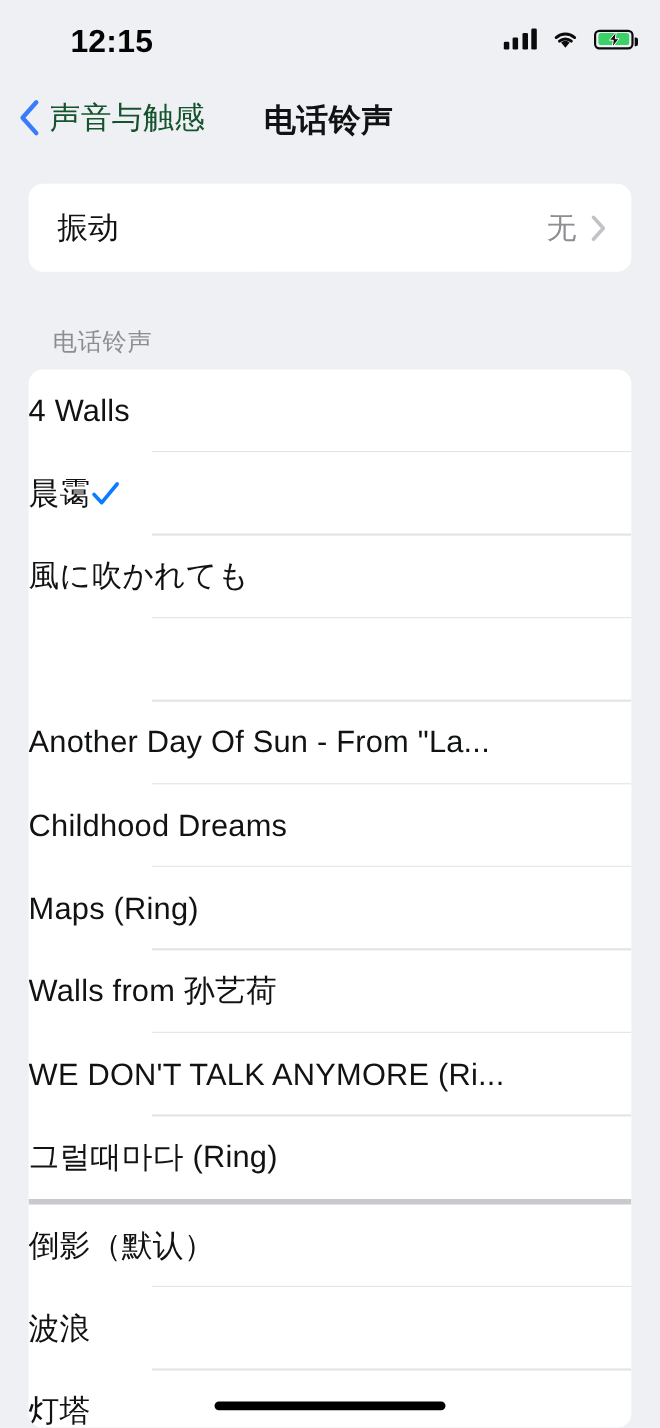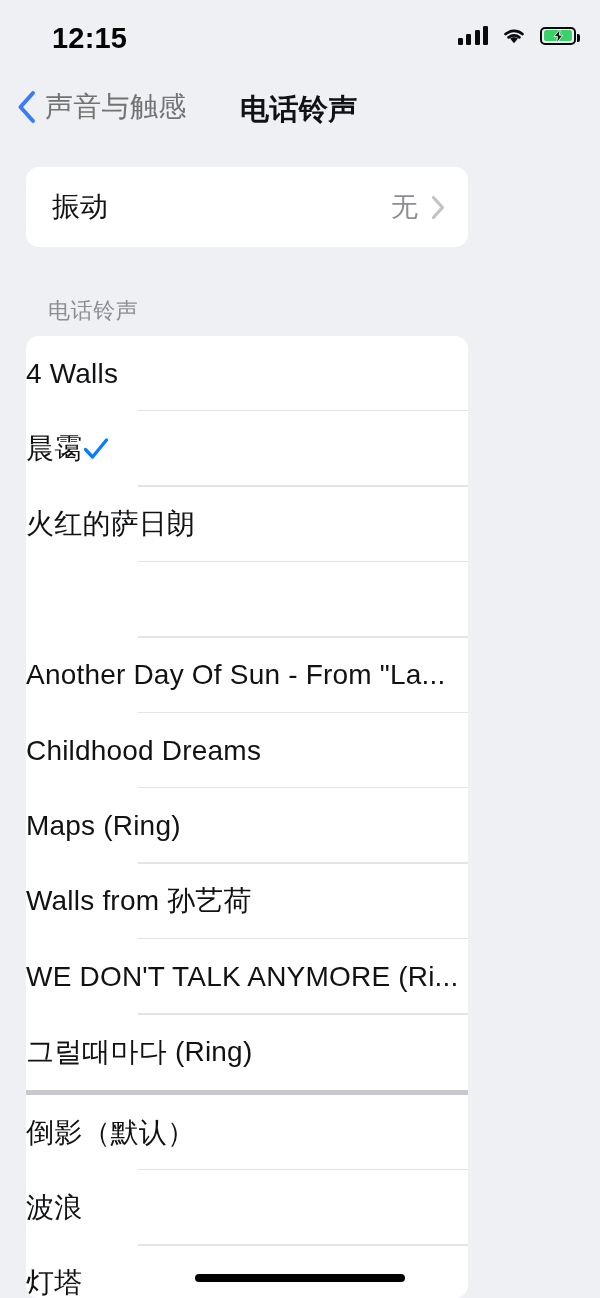--- a/index.html
+++ b/index.html
@@ -8,21 +8,21 @@
     background:#eff0f4;
     font-family:"Liberation Sans","DejaVu Sans",sans-serif;
     -webkit-font-smoothing:antialiased;
     overflow:hidden;
   }
   #screen { position:relative; width:600px; height:1298px; background:#eff0f4; overflow:hidden; }
 
   
   .statusbar { position:absolute; top:0; left:0; width:600px; height:72px; }
   .sb-time {
-    position:absolute; left:52px; top:22px;
+    position:absolute; left:64px; top:22px;
     font-size:29px; font-weight:600; color:#040404; letter-spacing:0.2px;
   }
   .sb-right { position:absolute; right:24px; top:26px; display:flex; align-items:center; gap:13px; }
   .bars { display:flex; align-items:flex-end; gap:3.5px; height:19px; }
   .bars i { display:block; width:5px; background:#0b0b0b; border-radius:1.2px; }
   .bars i:nth-child(1){ height:7px; }
   .bars i:nth-child(2){ height:11px; }
   .bars i:nth-child(3){ height:15px; }
   .bars i:nth-child(4){ height:19px; }
   .wifi { width:26px; height:19px; }
@@ -37,28 +37,28 @@
   }
   .batt .bolt { position:absolute; left:9px; top:0px; width:15px; height:14px; }
 
   
   .navbar { position:absolute; top:72px; left:0; width:600px; height:74px; }
   .nav-back {
     position:absolute; left:16px; top:16px;
     display:flex; align-items:center; gap:7px; cursor:pointer;
   }
   .chev-back { width:22px; height:34px; }
-  .nav-back-label { font-size:28px; color:#737373; letter-spacing:0.3px; }
+  .nav-back-label { font-size:28px; color:#14532d; letter-spacing:0.3px; }
   .nav-title {
     position:absolute; left:240px; top:18px;
     font-size:29px; font-weight:700; color:#111214; letter-spacing:0.4px;
   }
 
   
-  .card { position:absolute; left:26px; width:442px; background:#ffffff; border-radius:13px; }
+  .card { position:absolute; left:26px; width:548px; background:#ffffff; border-radius:13px; }
 
   .vib-card { top:167px; height:80px; }
   .vib-row {
     position:relative; height:80px; display:flex; align-items:center;
     padding:0 22px 0 26px; cursor:pointer;
   }
   .vib-label { font-size:28px; color:#111214; }
   .vib-right { margin-left:auto; display:flex; align-items:center; gap:13px; }
   .vib-value { font-size:27px; color:#8d8d92; }
   .chev-right { width:15px; height:25px; }
@@ -153,21 +153,21 @@
         <div class="sep"></div>
       </div>
       <div class="row">
         <svg class="check" viewBox="0 0 26 26">
           <path d="M2.5 13.5 L9.5 21 L23.5 4" stroke="#0a7cff" stroke-width="3.3" fill="none" stroke-linecap="round" stroke-linejoin="round"></path>
         </svg>
         <span class="label">晨霭</span>
         <div class="sep"></div>
       </div>
       <div class="row">
-        <span class="label">火红的萨日朗</span>
+        <span class="label">風に吹かれても</span>
         <div class="sep"></div>
       </div>
       <div class="row">
         <div class="sep"></div>
       </div>
       <div class="row">
         <span class="label">Another Day Of Sun - From "La...</span>
         <div class="sep"></div>
       </div>
       <div class="row">

